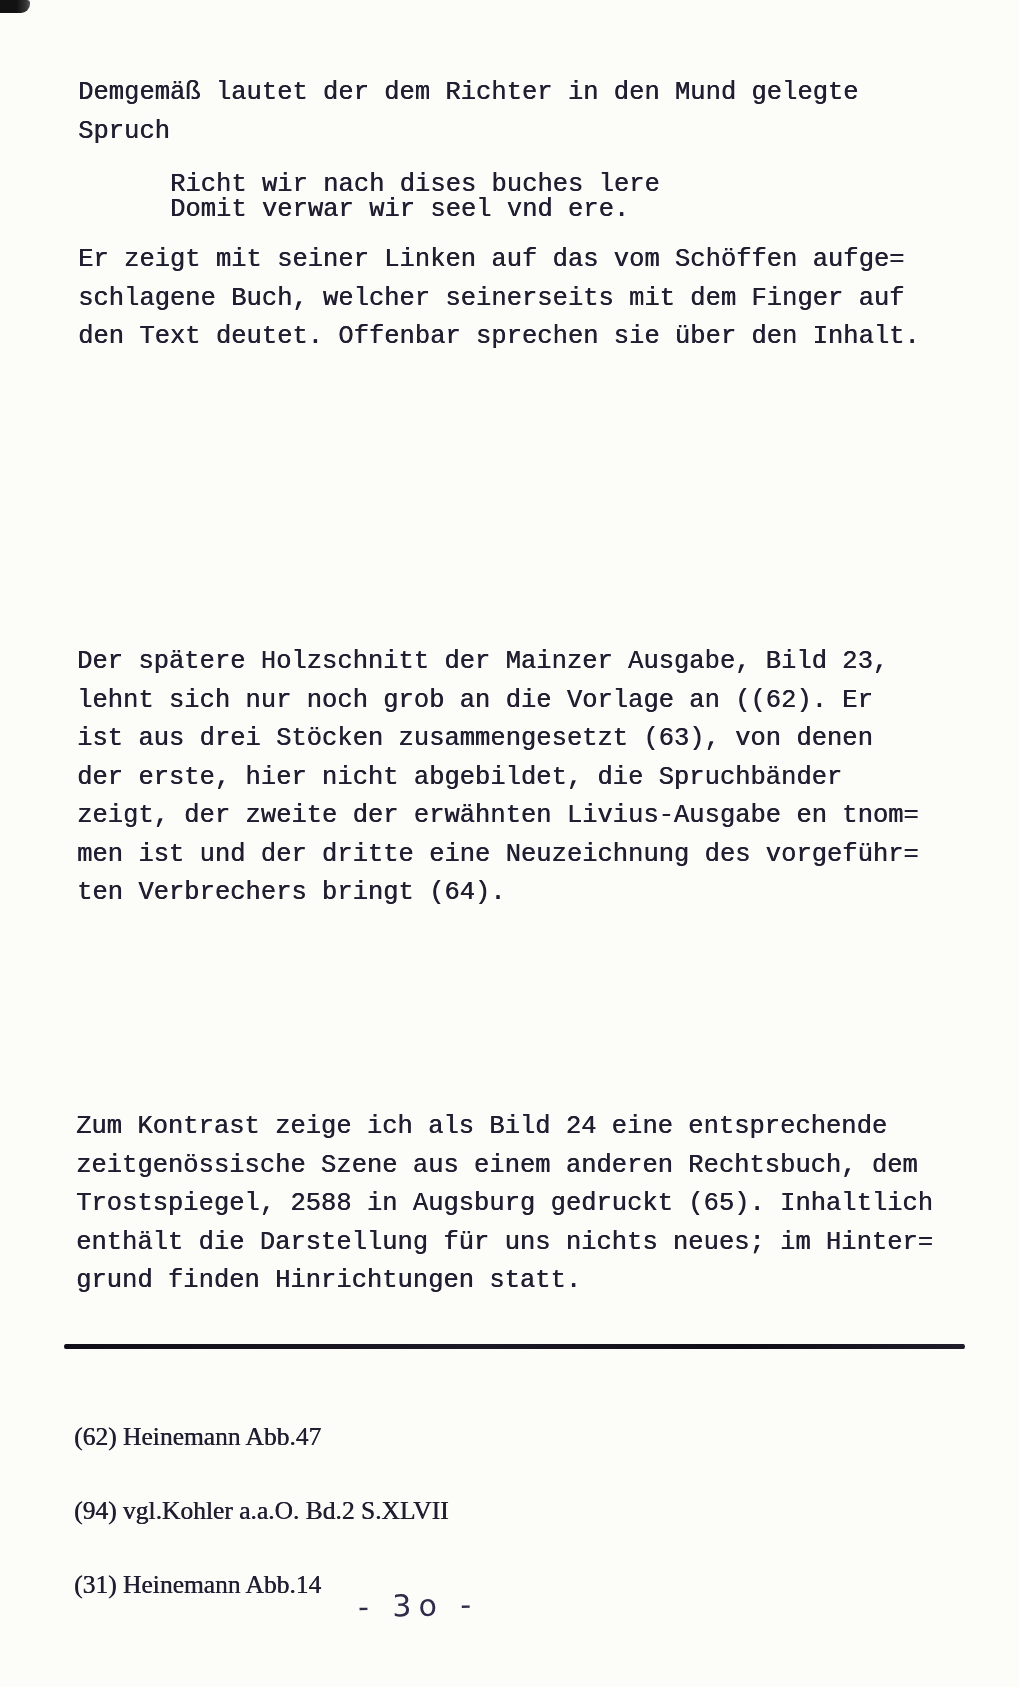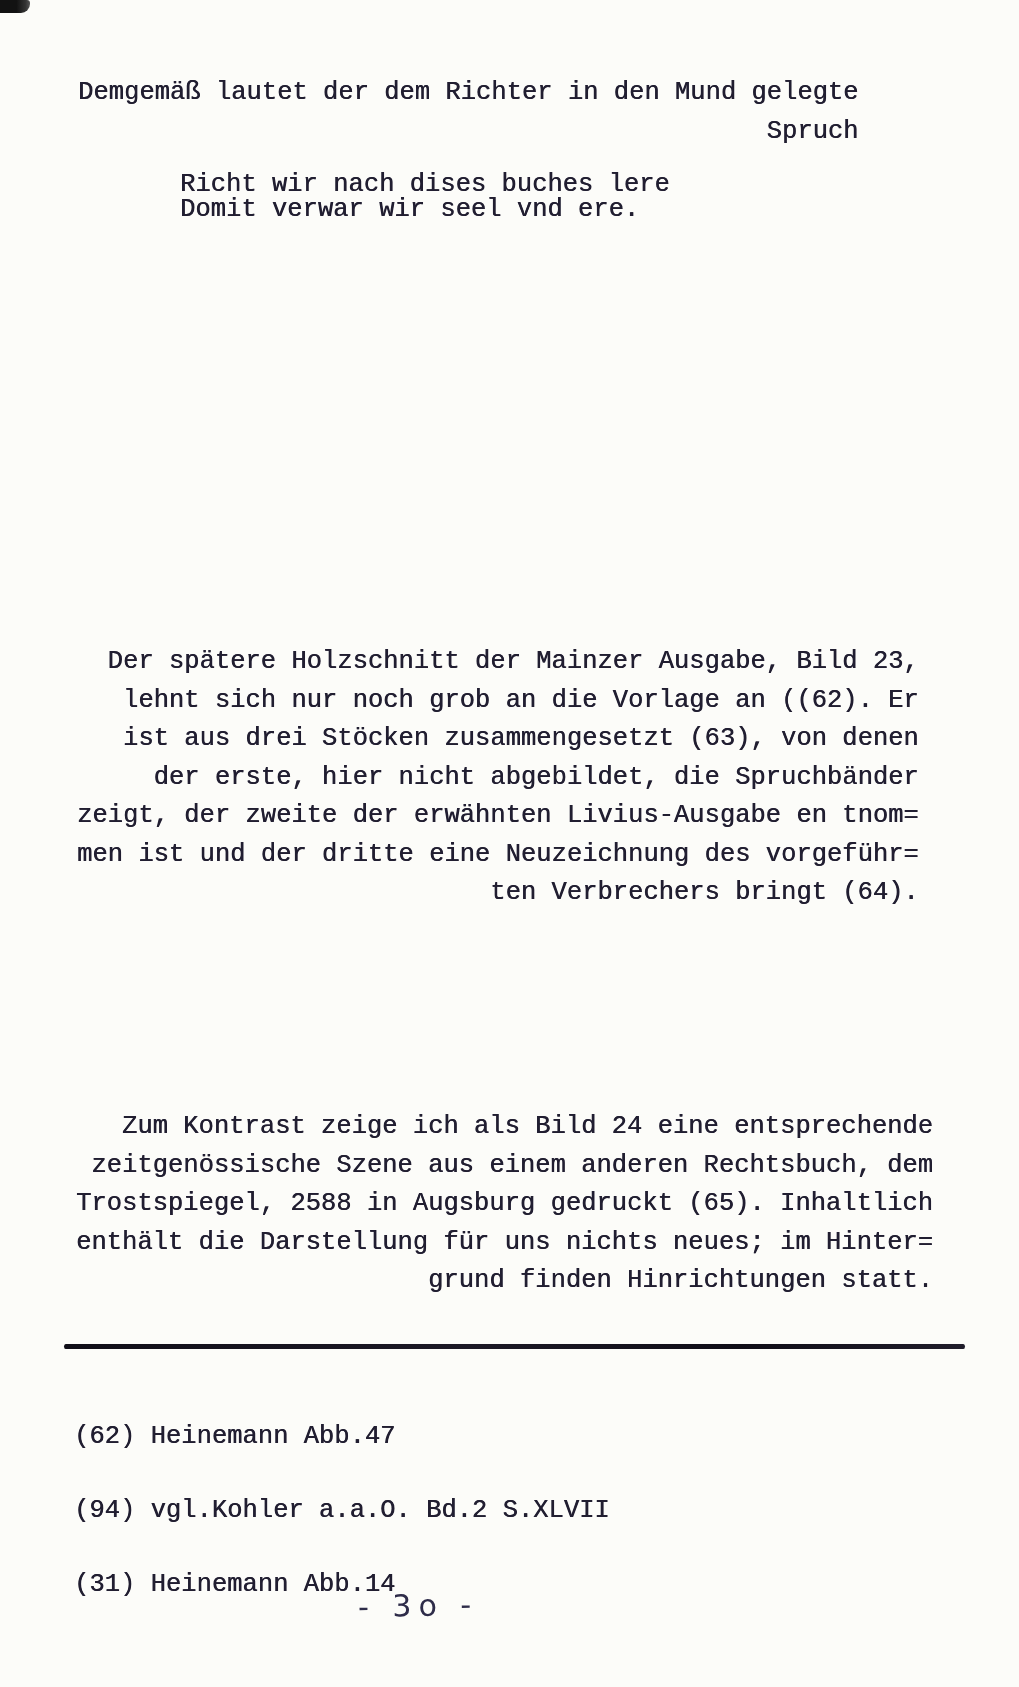--- a/index.html
+++ b/index.html
@@ -18,24 +18,24 @@
     color:#211e31;
   }
   .t{
     position:absolute;
     white-space:pre;
     font-size:25.5px;
     letter-spacing:0;
     color:#211e31;
     text-shadow:0.45px 0 0 currentColor;
   }
-  .para{ line-height:38.5px;text-align:right; }
+  .para{ line-height:38.5px; }
   .quote{ line-height:24.5px; }
   .footnotes{ line-height:24.6px; }
-  .footnote-line{ white-space:pre; }
+  .footnote-line{ white-space:pre;font-family:Liberation Serif, serif; }
   .separator{
     position:absolute;
     top:1344px; left:64px;
     width:901px; height:5px;
     background:linear-gradient(90deg,#100e18 0%,#1c1926 45%,#0f0d17 75%,#201d2b 100%);
     border-radius:2px/3px;
   }
   .corner-mark{
     position:absolute;
     top:0; left:0;
@@ -57,23 +57,26 @@
 </head>
 <body>
 
 <div class="page">
 
   <div class="corner-mark"></div>
 
   <div class="t para" style="top:74px;left:78px">Demgemäß lautet der dem Richter in den Mund gelegte
 Spruch</div>
 
-  <div class="t quote" style="top:173px;left:180px">Richt wir nach dises buches lere
+  <div class="t quote" style="top:173px;left:170px">Richt wir nach dises buches lere
 Domit verwar wir seel vnd ere.</div>
 
+  <div class="t para" style="top:241px;left:78px">Er zeigt mit seiner Linken auf das vom Schöffen aufge=
+schlagene Buch, welcher seinerseits mit dem Finger auf
+den Text deutet. Offenbar sprechen sie über den Inhalt.</div>
 
 
 
 
   <div class="t para" style="top:643px;left:77px">Der spätere Holzschnitt der Mainzer Ausgabe, Bild 23,
 lehnt sich nur noch grob an die Vorlage an ((62). Er
 ist aus drei Stöcken zusammengesetzt (63), von denen
 der erste, hier nicht abgebildet, die Spruchbänder
 zeigt, der zweite der erwähnten Livius-Ausgabe en tnom=
 men ist und der dritte eine Neuzeichnung des vorgeführ=

